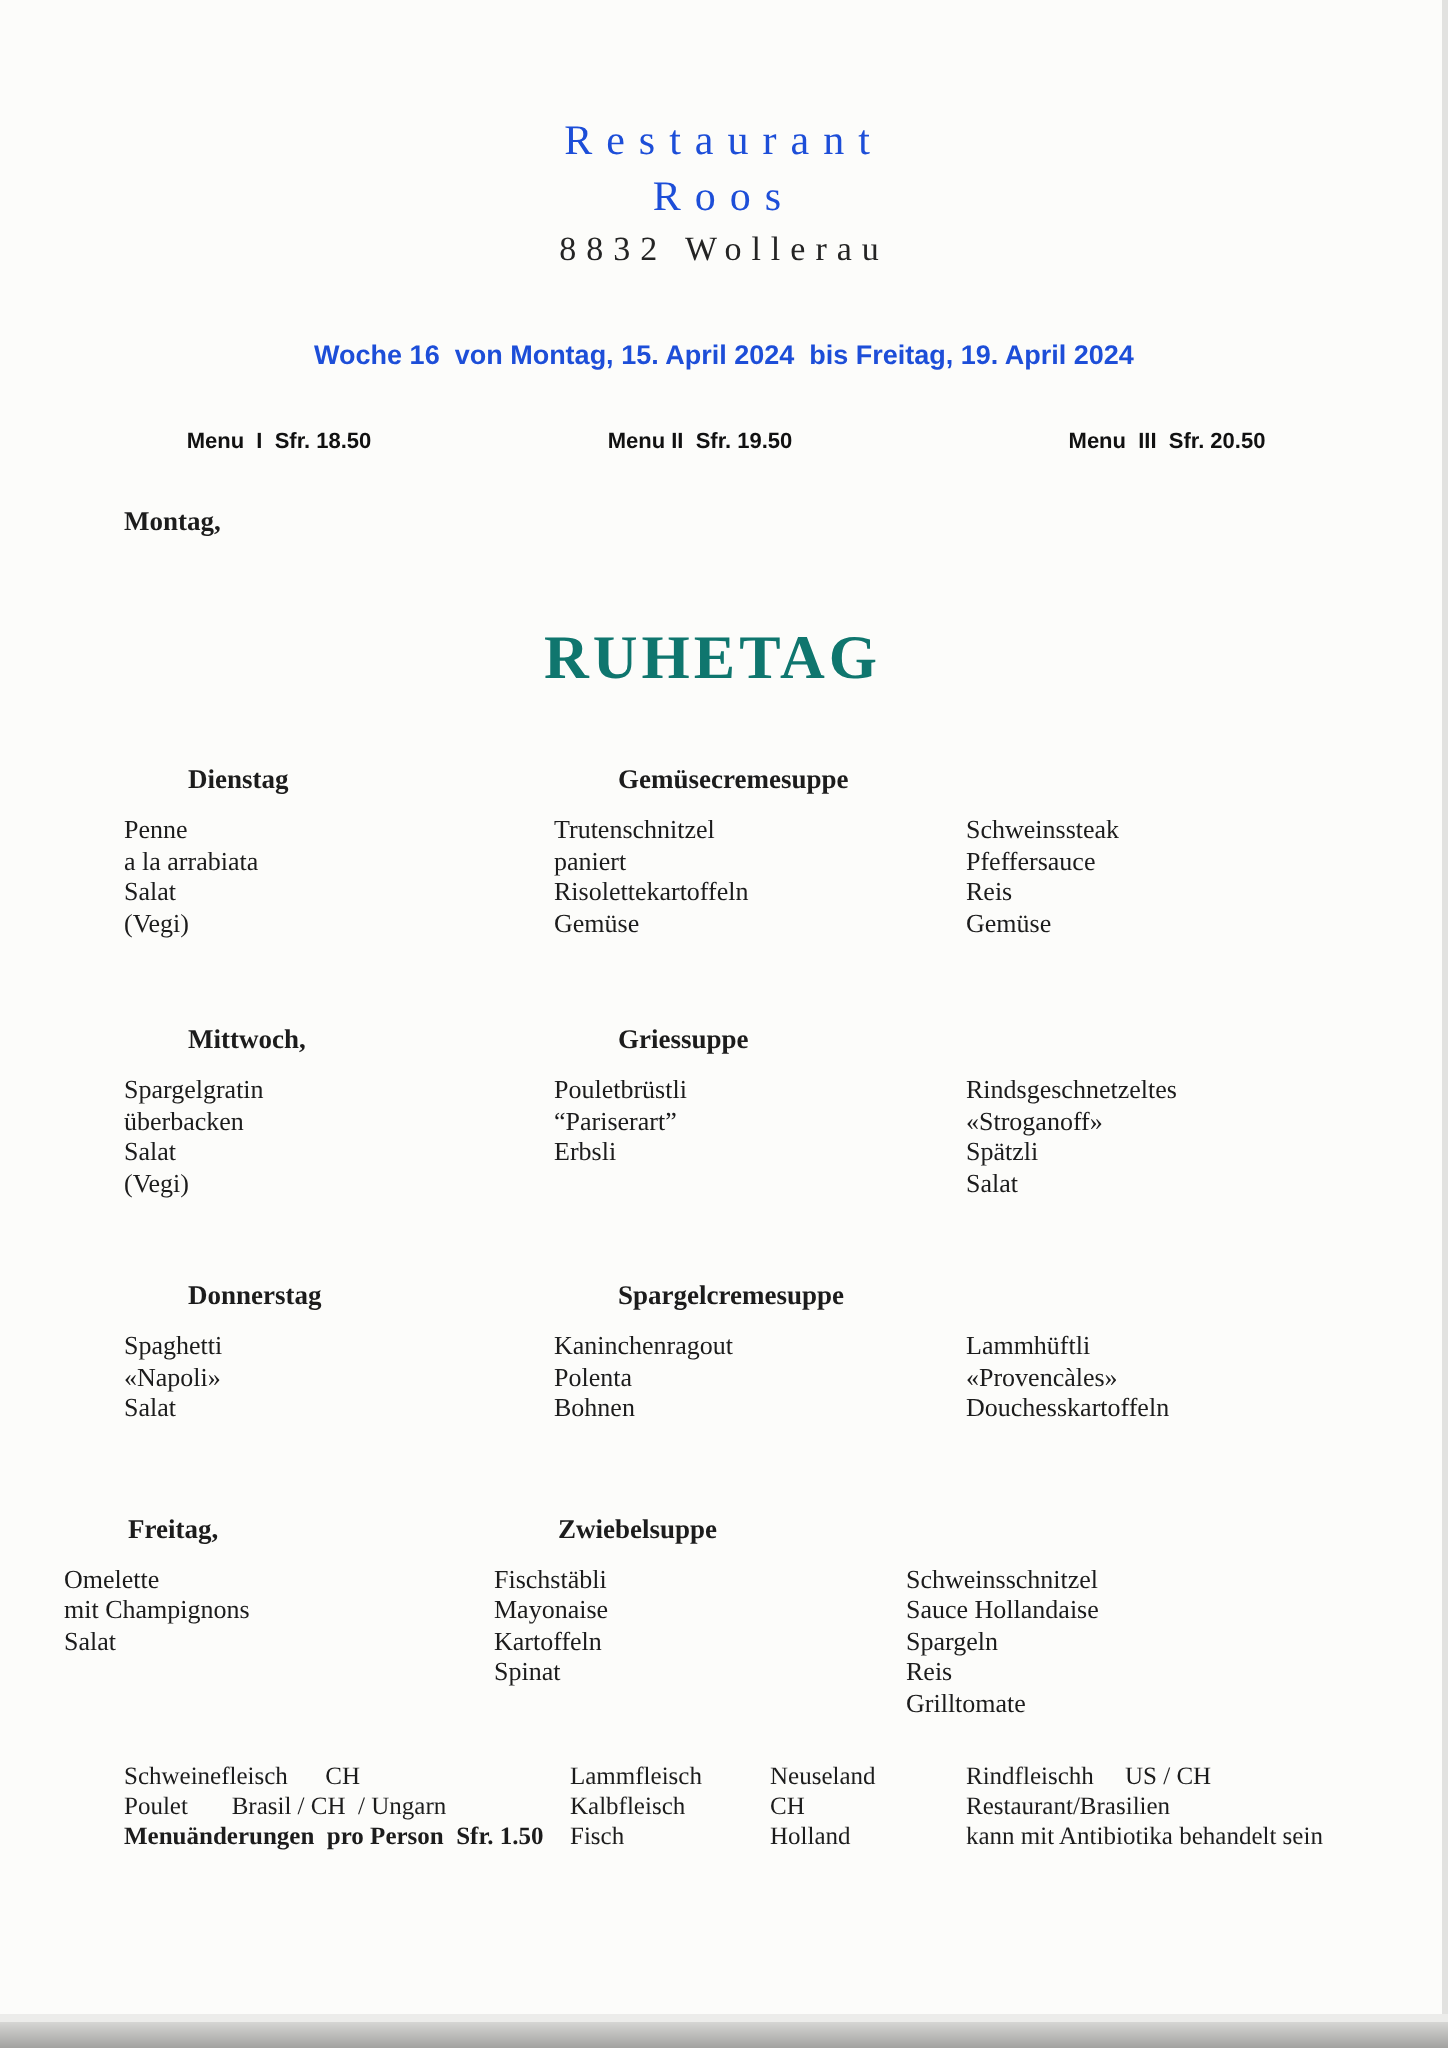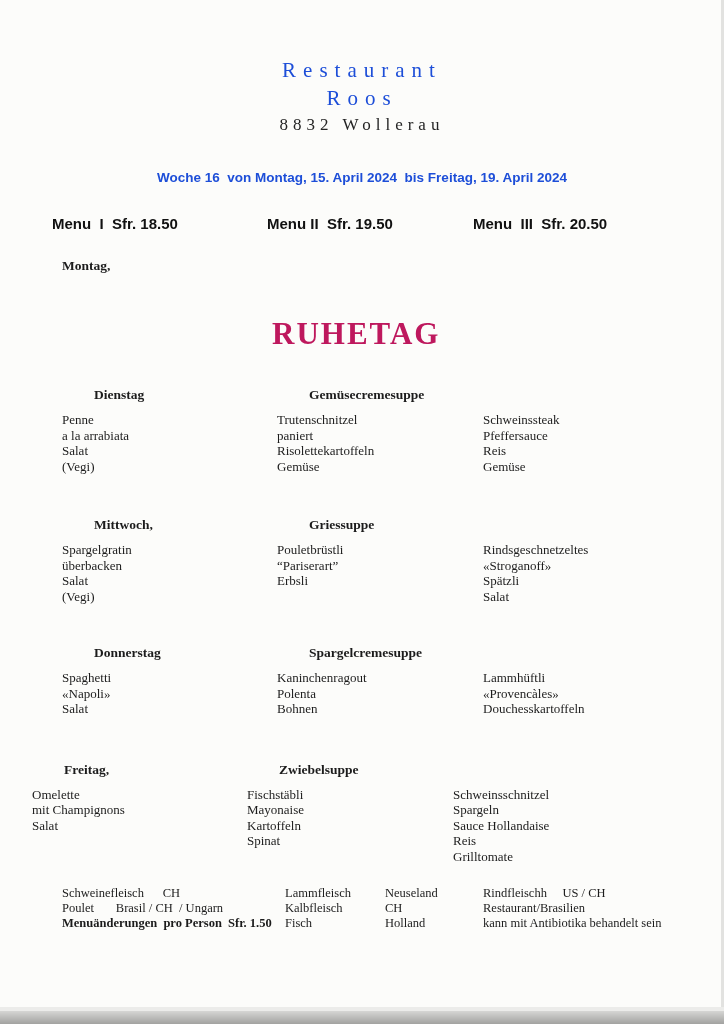--- a/index.html
+++ b/index.html
@@ -26,35 +26,36 @@
 
   .week-line{
     margin-top:32px;text-align:center;
     font-family:"Liberation Sans", sans-serif;
     font-weight:bold;font-size:13.5px;color:#1d4ed8;
     white-space:pre;
   }
 
   .menu-header-row{
     margin-top:30px;
-    padding:0 10px 0 52px;
+    padding:0 10px 0 32px;
     display:grid;grid-template-columns:215px 206px 1fr;
     font-family:"Liberation Sans", sans-serif;
-    font-weight:bold;font-size:15px;color:#111;
+    font-weight:bold;font-size:11px;color:#111;
     white-space:pre;
+    text-align:center;
   }
 
   .monday-label{
     margin-top:26px;padding-left:62px;
     font-weight:bold;font-size:13.5px;
   }
 
   .ruhetag{
     margin-top:42px;padding-left:272px;
-    font-weight:bold;font-size:31px;letter-spacing:2px;color:#be185d;
+    font-weight:bold;font-size:31px;letter-spacing:2px;color:#0f766e;
   }
 
   .day-section{padding:0 10px 0 62px;}
   .sec-dienstag{margin-top:34px;}
   .sec-mittwoch{margin-top:42px;}
   .sec-donnerstag{margin-top:40px;}
   .sec-freitag{margin-top:44px;padding-left:32px;}
 
   .day-head{
     display:grid;grid-template-columns:215px 206px 1fr;
@@ -193,22 +194,22 @@
           <div>Salat</div>
         </div>
       <div>
           <div>Fischstäbli</div>
           <div>Mayonaise</div>
           <div>Kartoffeln</div>
           <div>Spinat</div>
         </div>
       <div>
           <div>Schweinsschnitzel</div>
+          <div>Sauce Hollandaise</div>
           <div>Spargeln</div>
-          <div>Sauce Hollandaise</div>
           <div>Reis</div>
           <div>Grilltomate</div>
         </div>
     </div>
   </div>
 
   <div class="footer">
     <div class="footer-row">
       <div class="footer-cell">Schweinefleisch      CH</div>
       <div class="footer-cell">Lammfleisch</div>

